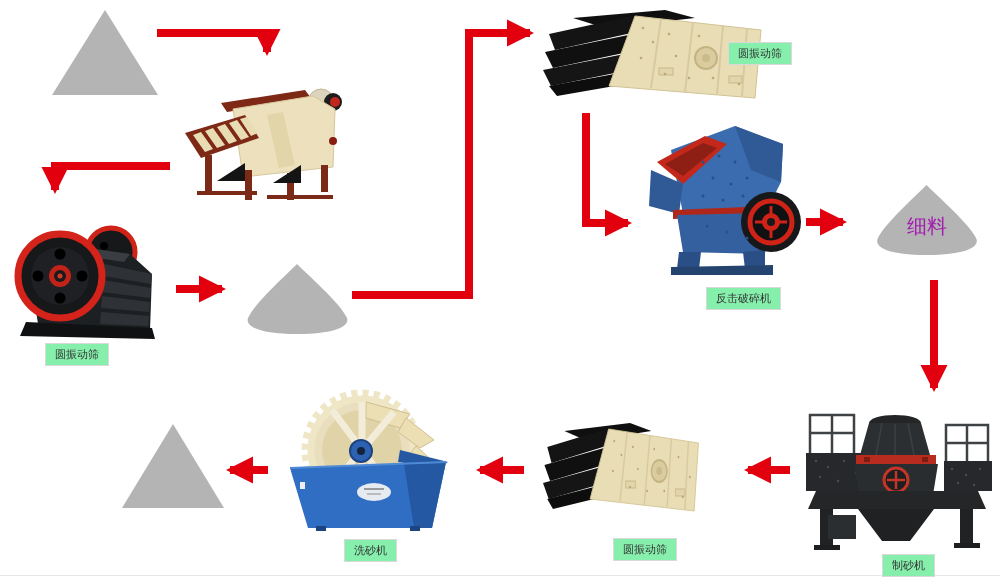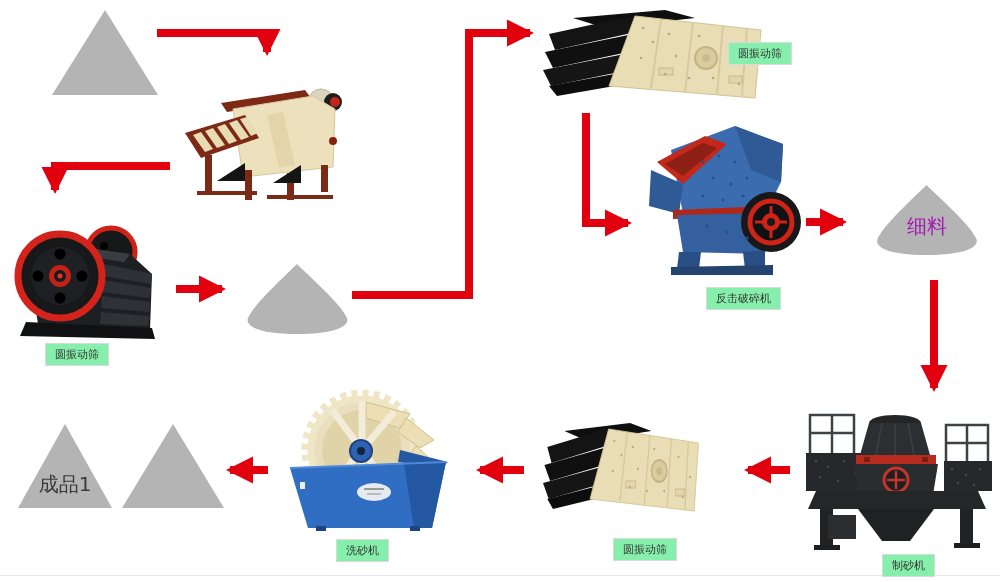--- a/index.html
+++ b/index.html
@@ -308,27 +308,21 @@
       <polygon points="122,76 164,74 150,140 132,140" fill="#2458a2"></polygon>
       <line x1="8" y1="80" x2="164" y2="74" stroke="#4f8ad6" stroke-width="2"></line>
       <ellipse cx="92" cy="104" rx="17" ry="9" fill="#f5f5f5" opacity="0.92"></ellipse>
       <rect x="82" y="100" width="20" height="2" fill="#999"></rect>
       <rect x="85" y="105" width="14" height="2" fill="#bbb"></rect>
       <rect x="18" y="94" width="5" height="7" fill="#eee"></rect>
       <rect x="34" y="138" width="10" height="5" fill="#1d4480"></rect>
       <rect x="128" y="138" width="10" height="5" fill="#1d4480"></rect>
     </svg>
   </div>
-  <div class="node-label" style="left:336px;top:539px;">洗砂机</div>
-
-  <div class="abs" style="left:18px;top:424px;width:94px;height:84px;z-index:3;">
-    <svg width="94" height="84" viewBox="0 0 94 84">
-      <polygon points="47,0 94,84 0,84" fill="#b4b4b4"></polygon>
-    </svg>
-    <span class="tri-text" style="top:47px;">成品1</span>
-  </div>
+  <div class="node-label" style="left:344px;top:539px;">洗砂机</div>
+
   <div class="abs" style="left:122px;top:424px;width:102px;height:84px;z-index:3;">
     <svg width="102" height="84" viewBox="0 0 102 84">
       <polygon points="51,0 102,84 0,84" fill="#b4b4b4"></polygon>
     </svg>
   </div>
 
 </div>
 
 </body></html>

